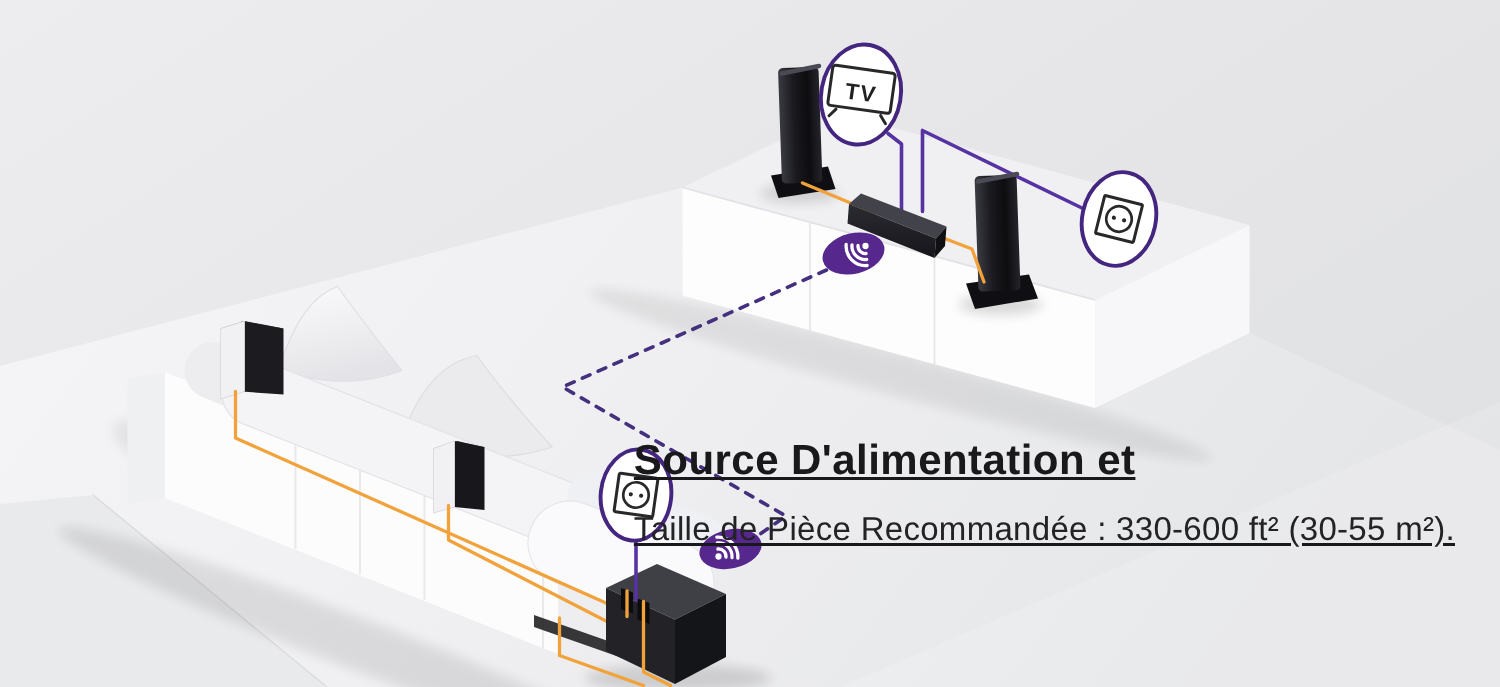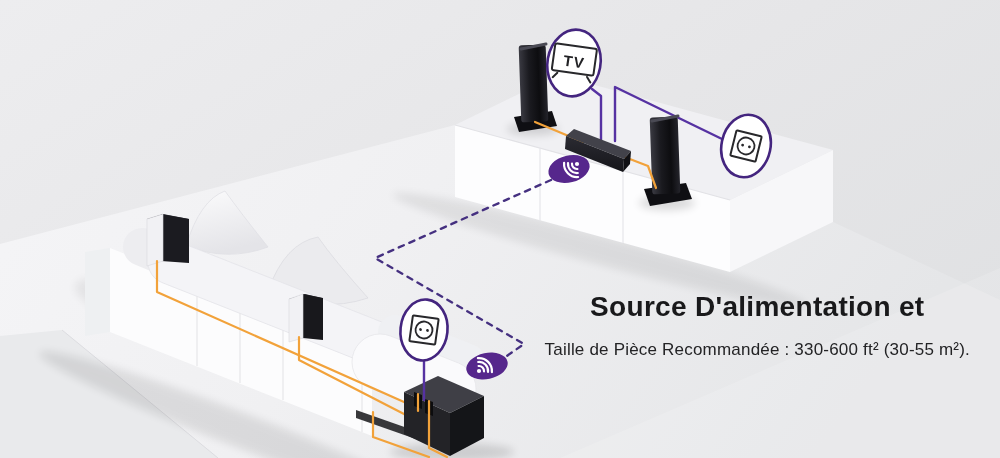--- a/index.html
+++ b/index.html
@@ -1,21 +1,21 @@
 <!DOCTYPE html>
 <html><head>
 <meta charset="utf-8">
 <style>
   html,body{margin:0;padding:0;background:#e9e9eb;}
   .stage{position:relative;width:1000px;height:458px;overflow:hidden;
          font-family:"Liberation Sans",sans-serif;}
   .stage svg{position:absolute;inset:0;display:block;}
-  .copy{position:absolute;right:30px;top:289px;text-align:center;color:#19191b;}
+  .copy{position:absolute;right:30px;top:289px;text-align:left;color:#19191b;text-decoration:underline;}
   .copy .h{font-size:28px;font-weight:700;line-height:36px;letter-spacing:.3px;color:#19191b;}
-  .copy .sub{margin-top:15px;font-size:17px;font-weight:400;color:#232325;letter-spacing:.2px;}
+  .copy .sub{margin-top:15px;font-size:22px;font-weight:400;color:#232325;letter-spacing:.2px;}
 </style>
 </head>
 <body>
 
 <div class="stage">
 <svg width="1000" height="458" viewBox="0 0 1000 458">
   <defs>
     <linearGradient id="bgG" x1="0" y1="0" x2="1" y2="0.7">
       <stop offset="0" stop-color="#ededef"></stop>
           <stop offset="0.55" stop-color="#e6e6e8"></stop>

